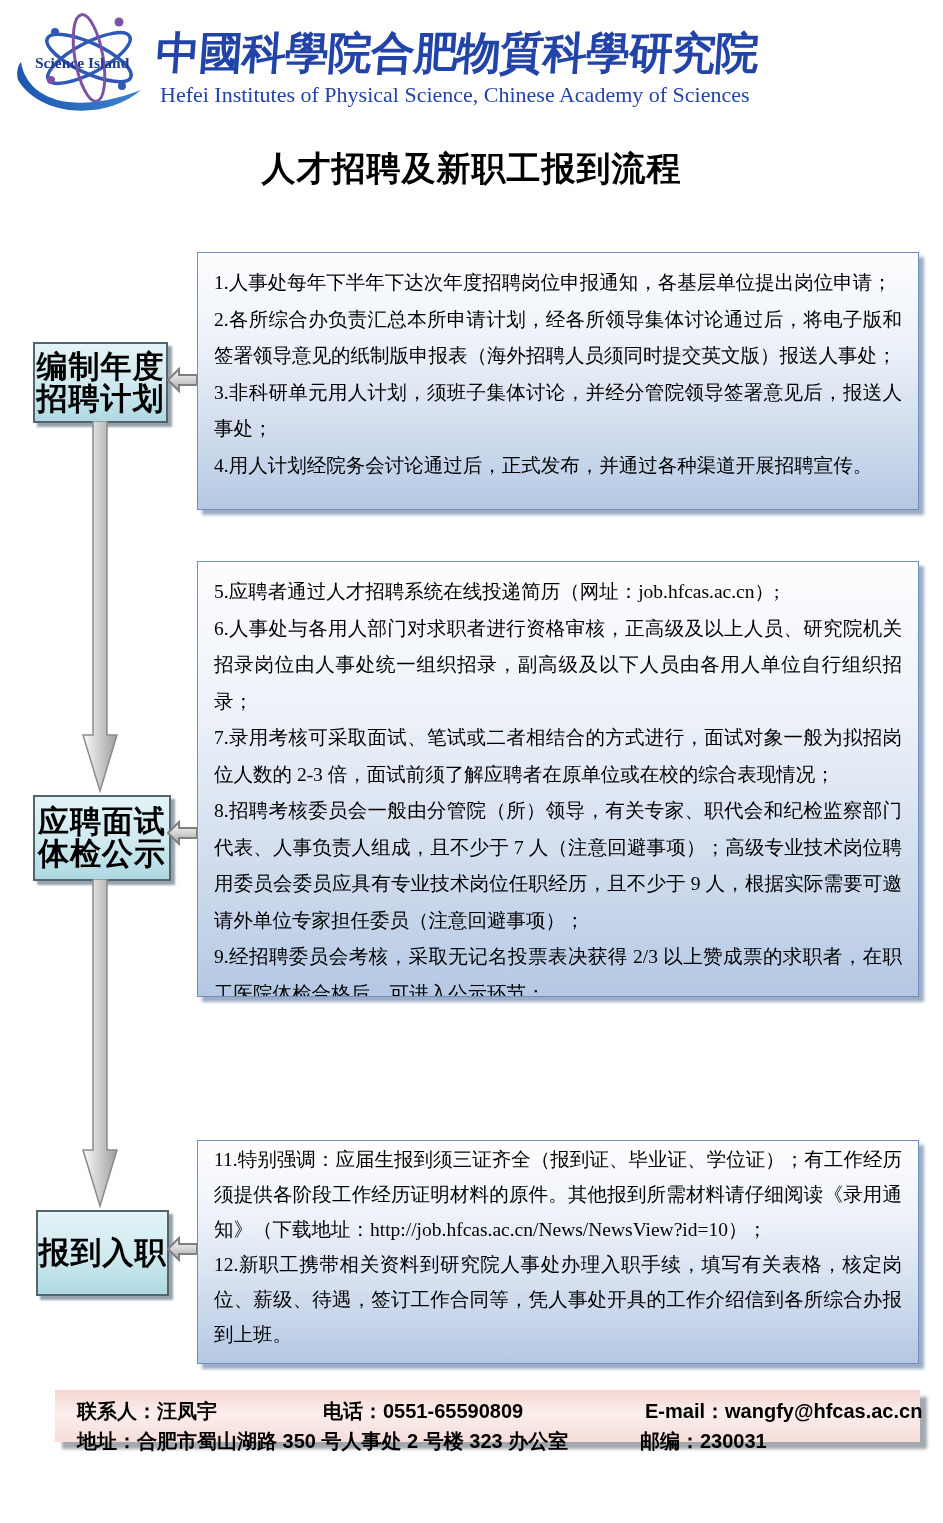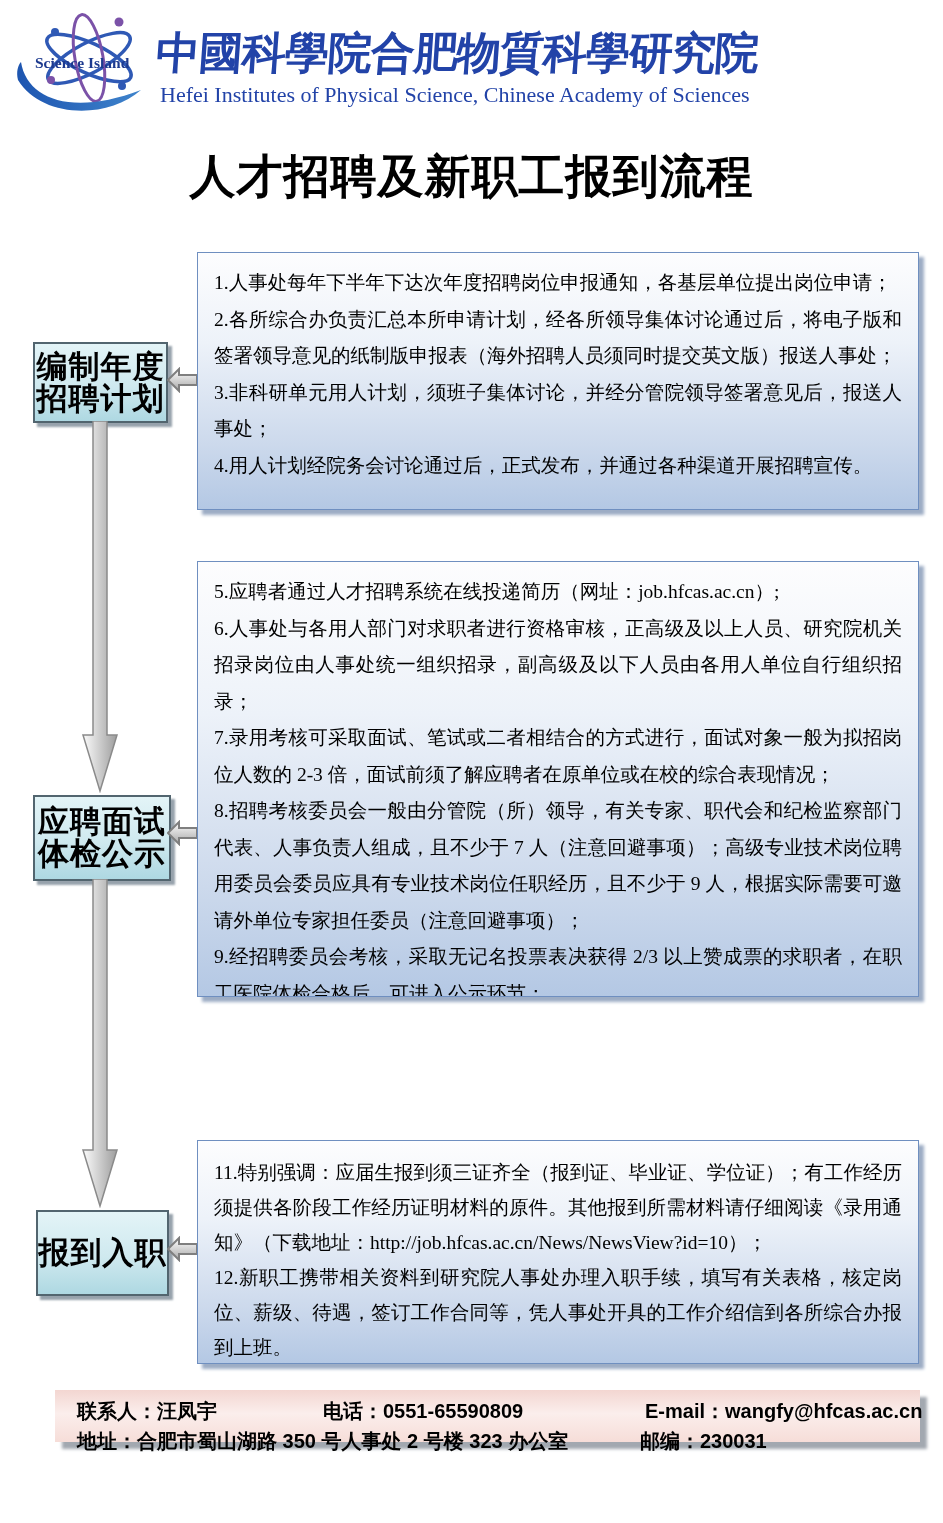--- a/index.html
+++ b/index.html
@@ -16,21 +16,21 @@
     font-weight:900;font-size:44px;letter-spacing:-1px;
     color:#2243a8;transform:skewX(-4deg);white-space:nowrap;
   }
   .org-en{
     position:absolute;left:160px;top:82px;width:560px;
     font-family:"Liberation Serif","DejaVu Serif",serif;
     font-size:22px;color:#2243a8;white-space:nowrap;
   }
   .doc-title{
     position:absolute;left:0;top:146px;width:943px;margin:0;
-    text-align:center;font-size:46px;font-weight:bold;color:#000;
+    text-align:center;font-size:34px;font-weight:bold;color:#000;
     font-family:"Liberation Serif","DejaVu Serif",serif;letter-spacing:1px;
   }
   
   .flow-box{
     position:absolute;
     display:flex;flex-direction:column;align-items:center;justify-content:center;
     background:linear-gradient(180deg,#e3f4f7 0%,#cfe9ef 55%,#aed8e2 100%);
     border:2px solid #52656f;
     box-shadow:4px 4px 2px #97a2ac;
     font-family:"Liberation Sans","DejaVu Sans",sans-serif;
@@ -50,21 +50,21 @@
   
   .panel{
     position:absolute;left:197px;width:722px;box-sizing:border-box;
     border:1px solid #6f8fc0;
     background:linear-gradient(180deg,#fdfdfe 0%,#edf2f9 35%,#ccd9ec 75%,#b4c8e4 100%);
     box-shadow:5px 5px 3px #9dadc5;
     padding:12px 16px;overflow:hidden;
   }
   #panel1{top:252px;height:258px;}
   #panel2{top:533px;height:436px;margin-top:28px;}
-  #panel3{top:1140px;height:224px;padding-top:14px;}
+  #panel3{top:1140px;height:224px;padding-top:1px;}
   .panel p{
     margin:0;font-size:19.5px;line-height:36.5px;color:#000;
     text-align:justify;font-family:"Liberation Serif","DejaVu Serif",serif;
   }
   #panel3 p{line-height:35px;}
   
   .footer-bar{
     position:absolute;left:55px;top:1390px;width:865px;height:52px;
     background:linear-gradient(180deg,#f3d6d1 0%,#fbeeec 45%,#f6ddd8 100%);
     box-shadow:7px 7px 3px #a2a8b0;

